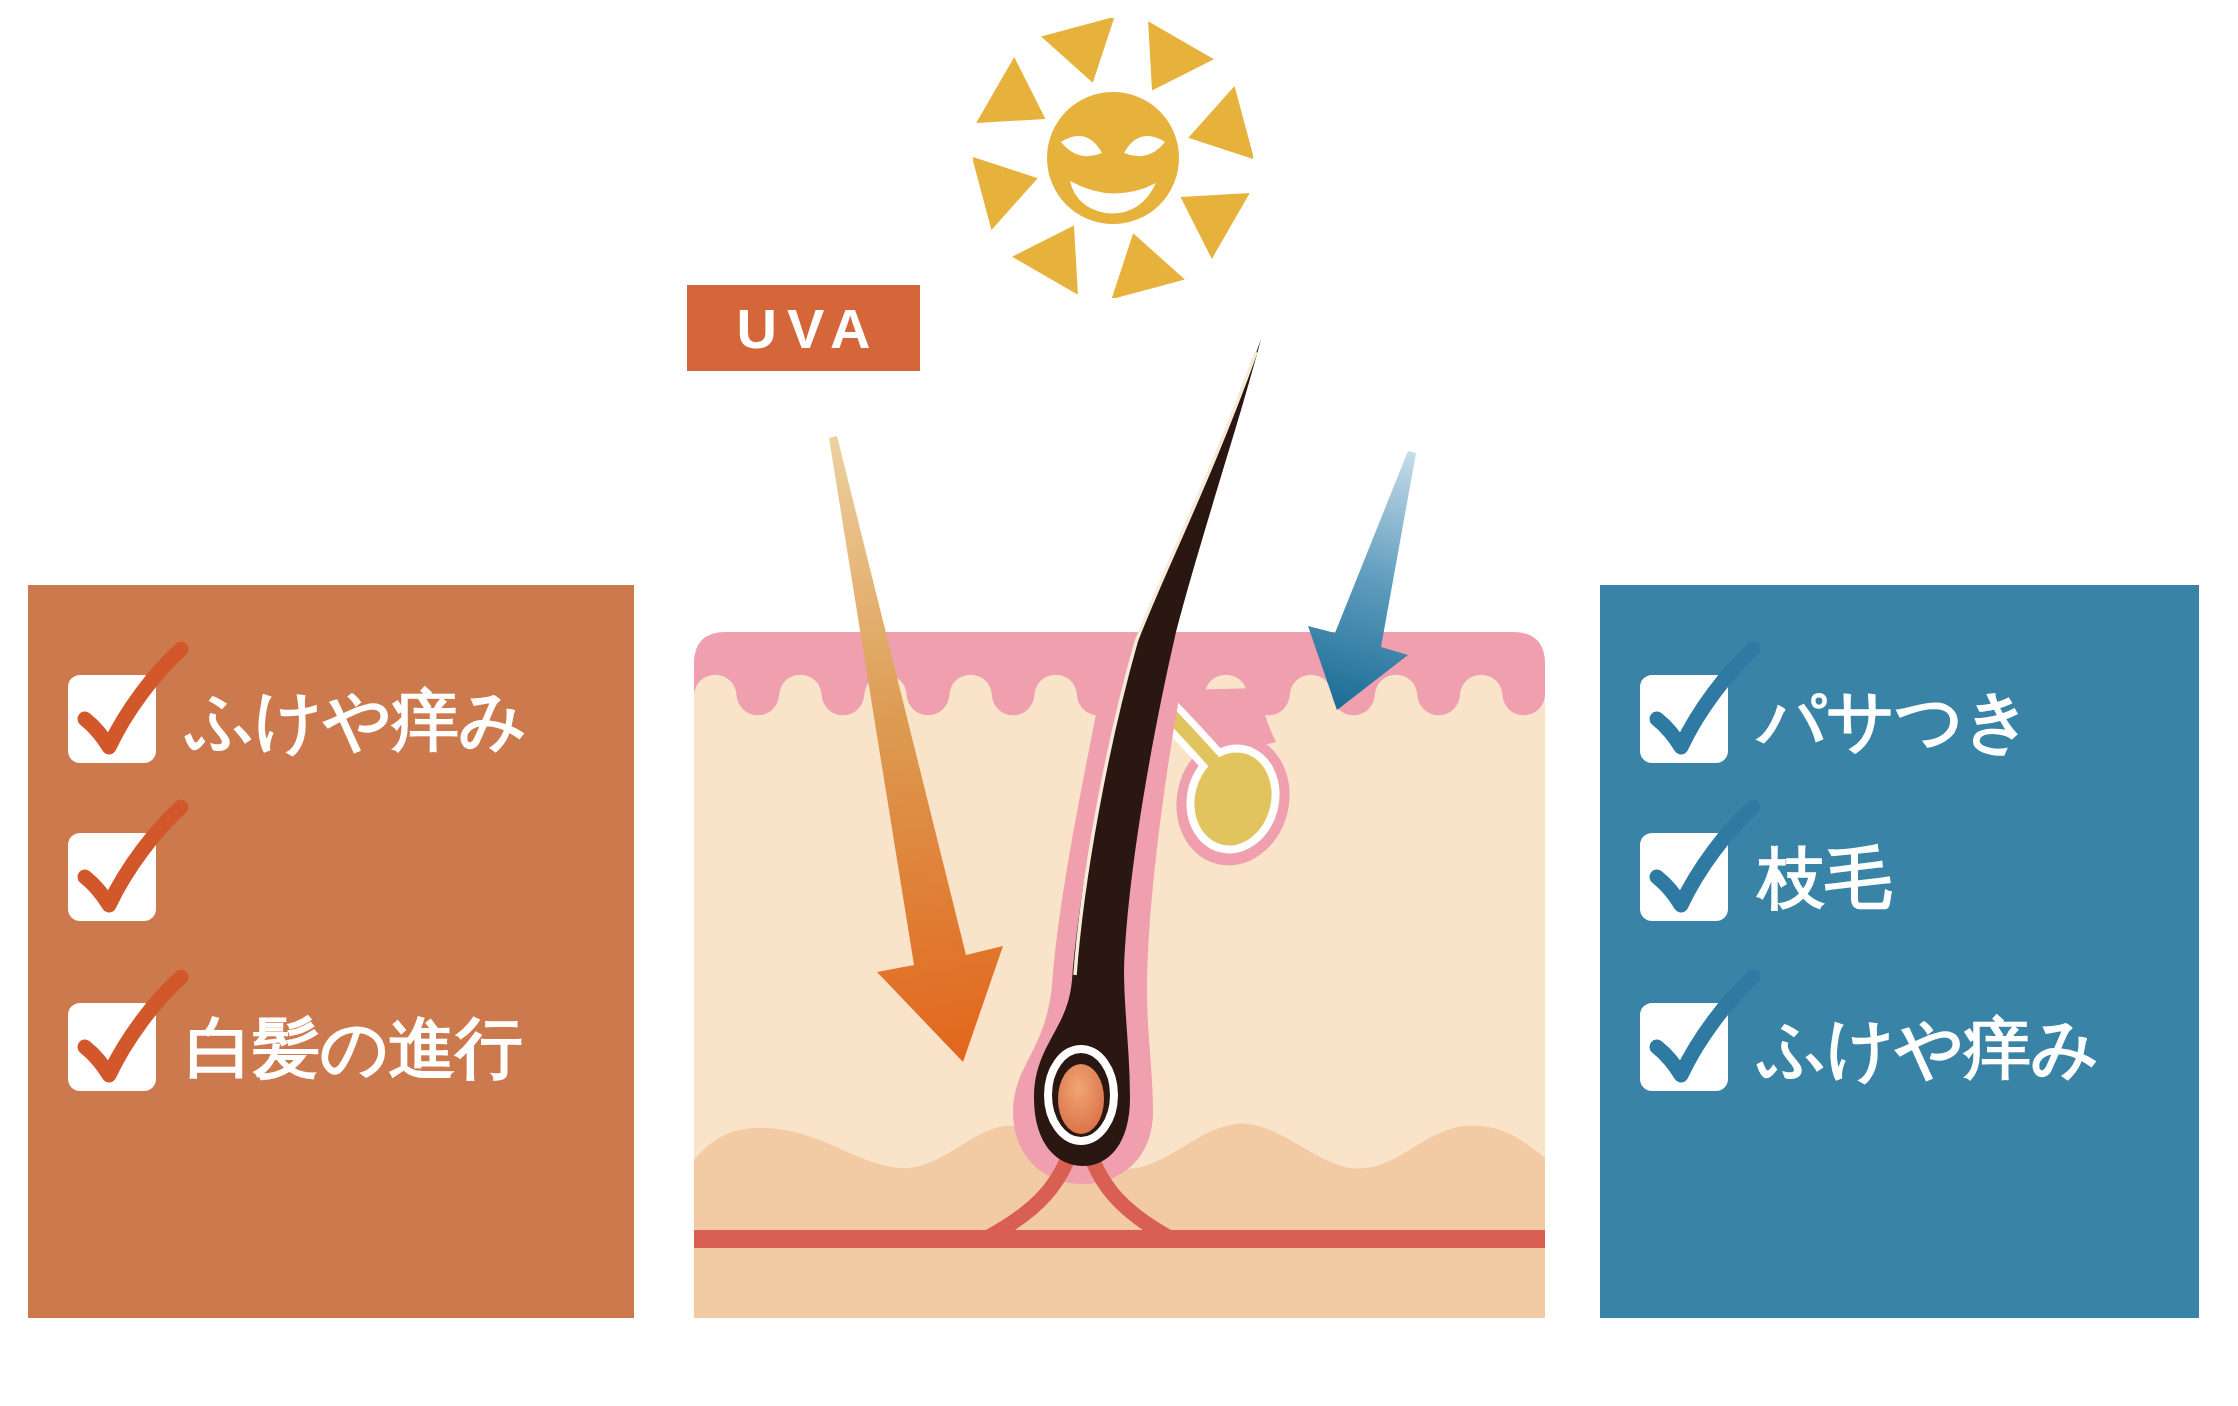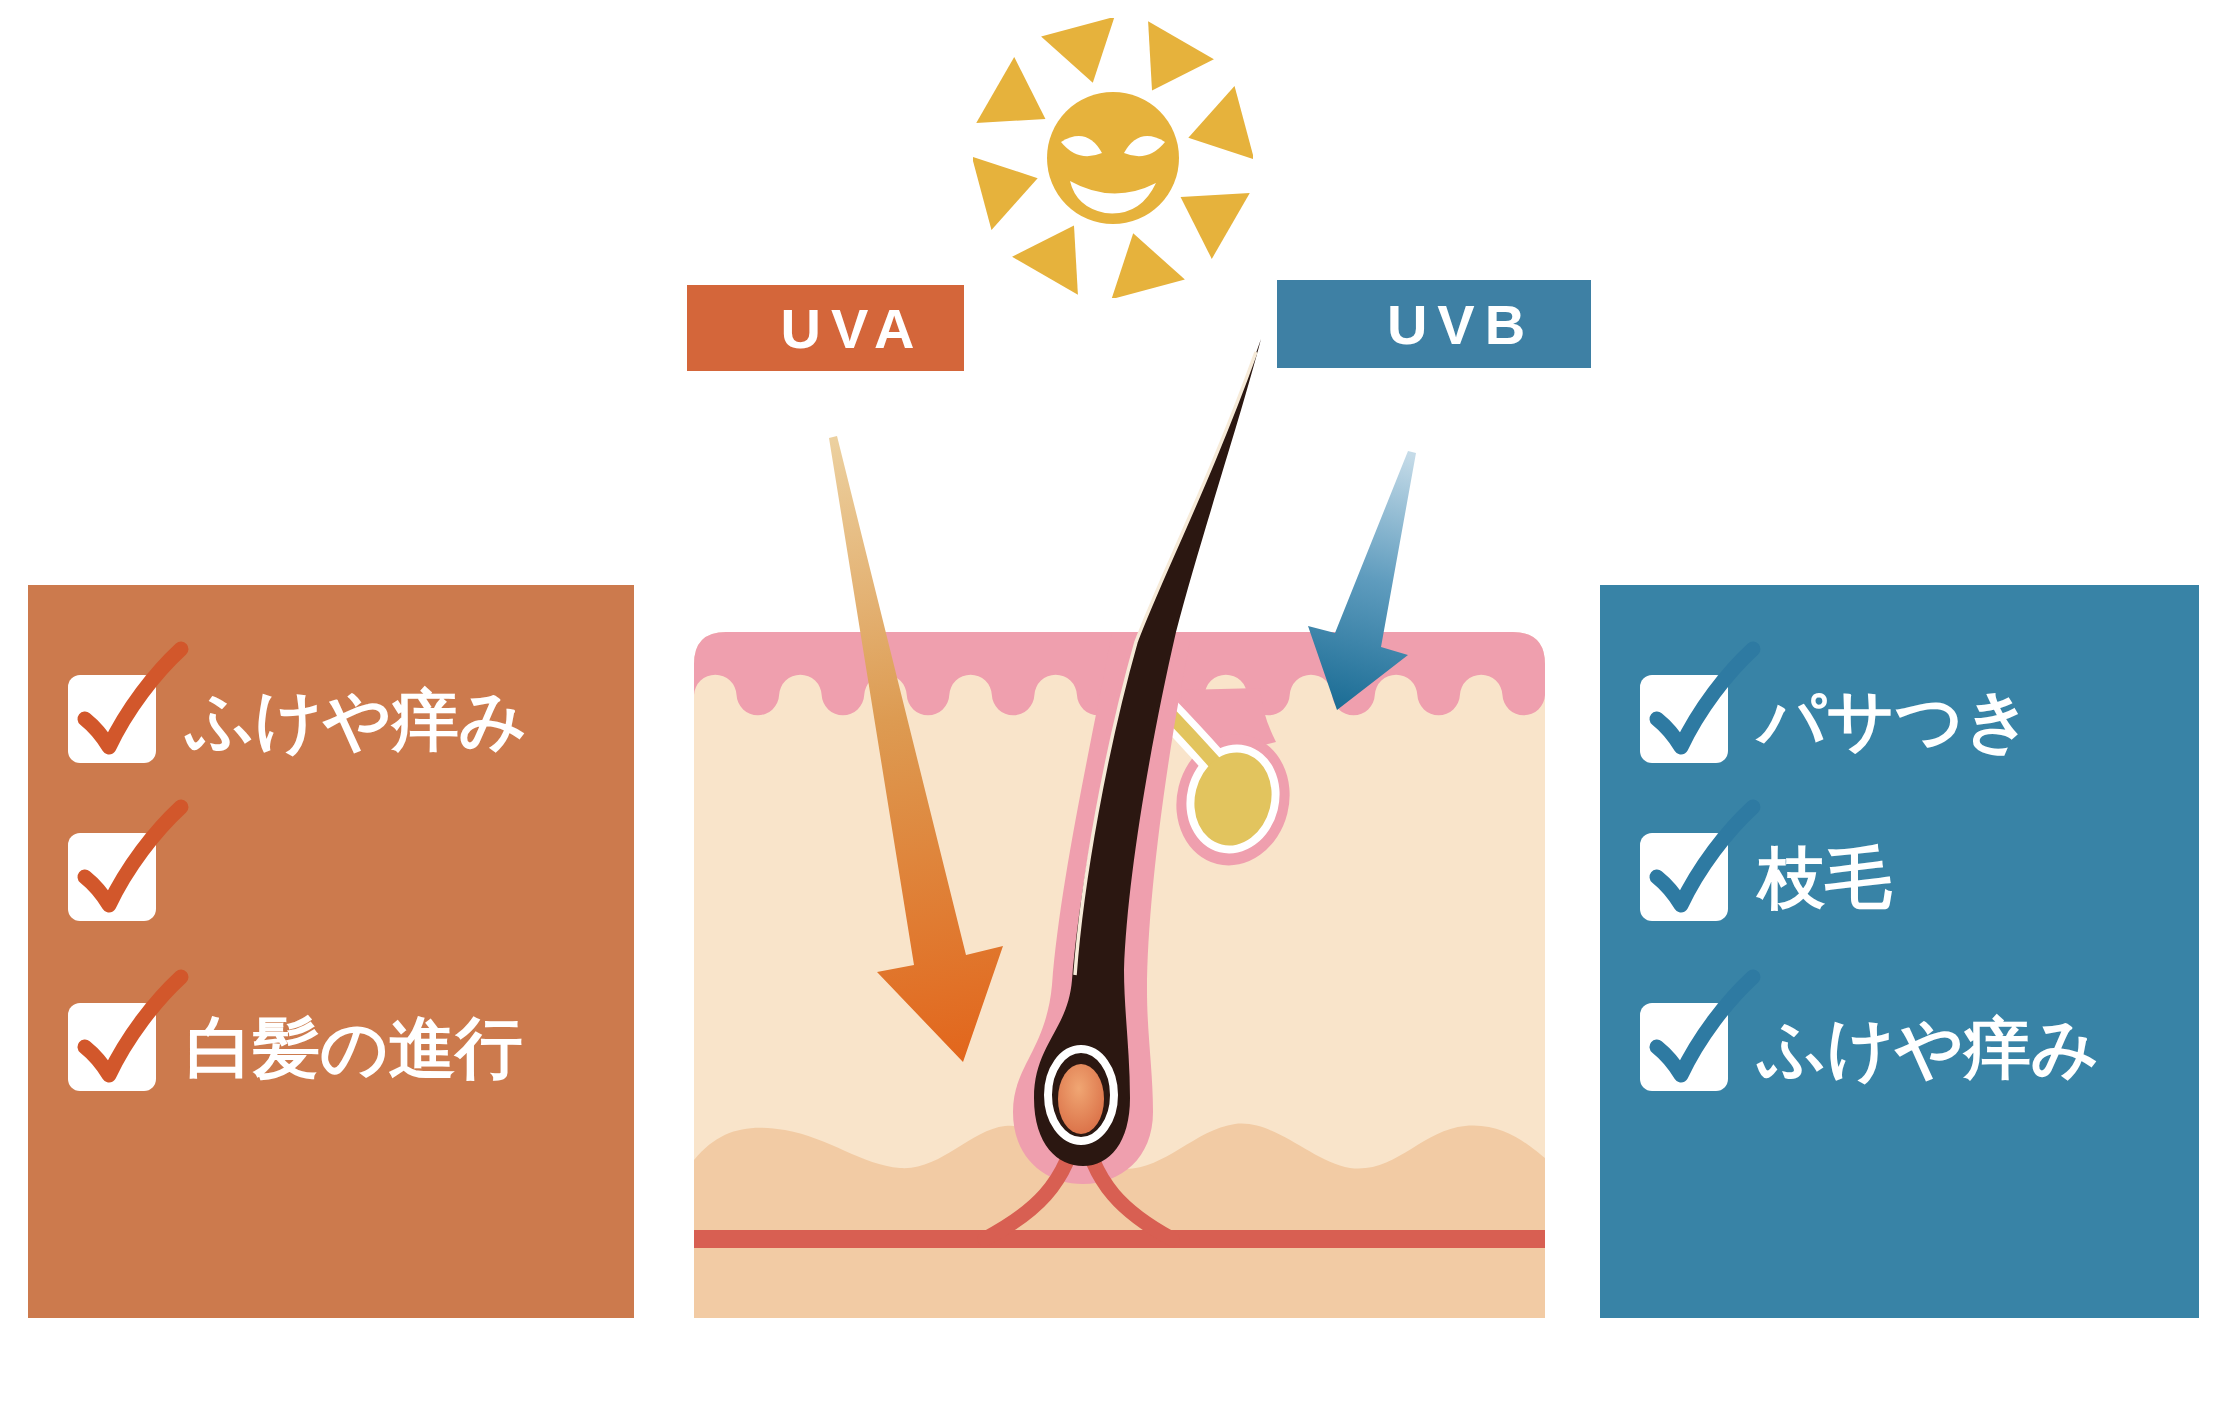--- a/index.html
+++ b/index.html
@@ -15,21 +15,20 @@
     position:relative; width:2238px; height:1406px; overflow:hidden;
     background:#ffffff;
     font-family:"Liberation Sans","DejaVu Sans",sans-serif;
   }
   .abs{position:absolute;}
   
   .uv-label{
     display:flex; align-items:center; justify-content:center;
     color:#fff; font-weight:bold; font-size:56px; letter-spacing:10px;
     text-indent:10px;
-    padding-left:44px;
   }
   .uva-box{left:687px; top:285px; width:233px; height:86px; background:var(--uva-accent);}
   .uvb-box{left:1277px; top:280px; width:270px; height:88px; background:var(--uvb-accent);}
   
   .panel{position:absolute; top:585px; height:733px;}
   .panel-left{left:28px; width:606px; background:var(--left-panel-bg);}
   .panel-right{left:1600px; width:599px; background:var(--right-panel-bg);}
   .check-item{
     position:absolute; left:40px; height:92px;
     display:flex; align-items:center;
@@ -89,23 +88,20 @@
         </g>
     </g>
     <circle cx="0" cy="0" r="66" style="fill:var(--sun-gold)"></circle>
     <path d="M -52 -16 Q -26 -32 -11 -5 Q -35 5 -52 -16 Z" fill="#ffffff"></path>
     <path d="M 52 -16 Q 26 -32 11 -5 Q 35 5 52 -16 Z" fill="#ffffff"></path>
     <path d="M -43 23 Q 0 47 43 25 Q 27 59 -8 55 Q -37 49 -43 23 Z" fill="#ffffff"></path>
   </svg>
 
   <div class="abs uv-label uva-box">
     <span>UVA</span>
-  </div>
-  <div class="abs uv-label uvb-box">
-    <span>UVB</span>
   </div>
 
   <svg class="abs skin-svg" viewBox="680 300 880 1030" aria-hidden="true">
     <defs>
       <linearGradient id="uvaGrad" gradientUnits="userSpaceOnUse" x1="835" y1="440" x2="960" y2="1060">
         <stop offset="0" stop-color="#ecd09f"></stop>
         <stop offset="0.45" stop-color="#dd9b52"></stop>
         <stop offset="1" stop-color="#e2661c"></stop>
       </linearGradient>
       <linearGradient id="uvbGrad" gradientUnits="userSpaceOnUse" x1="1412" y1="455" x2="1340" y2="705">

